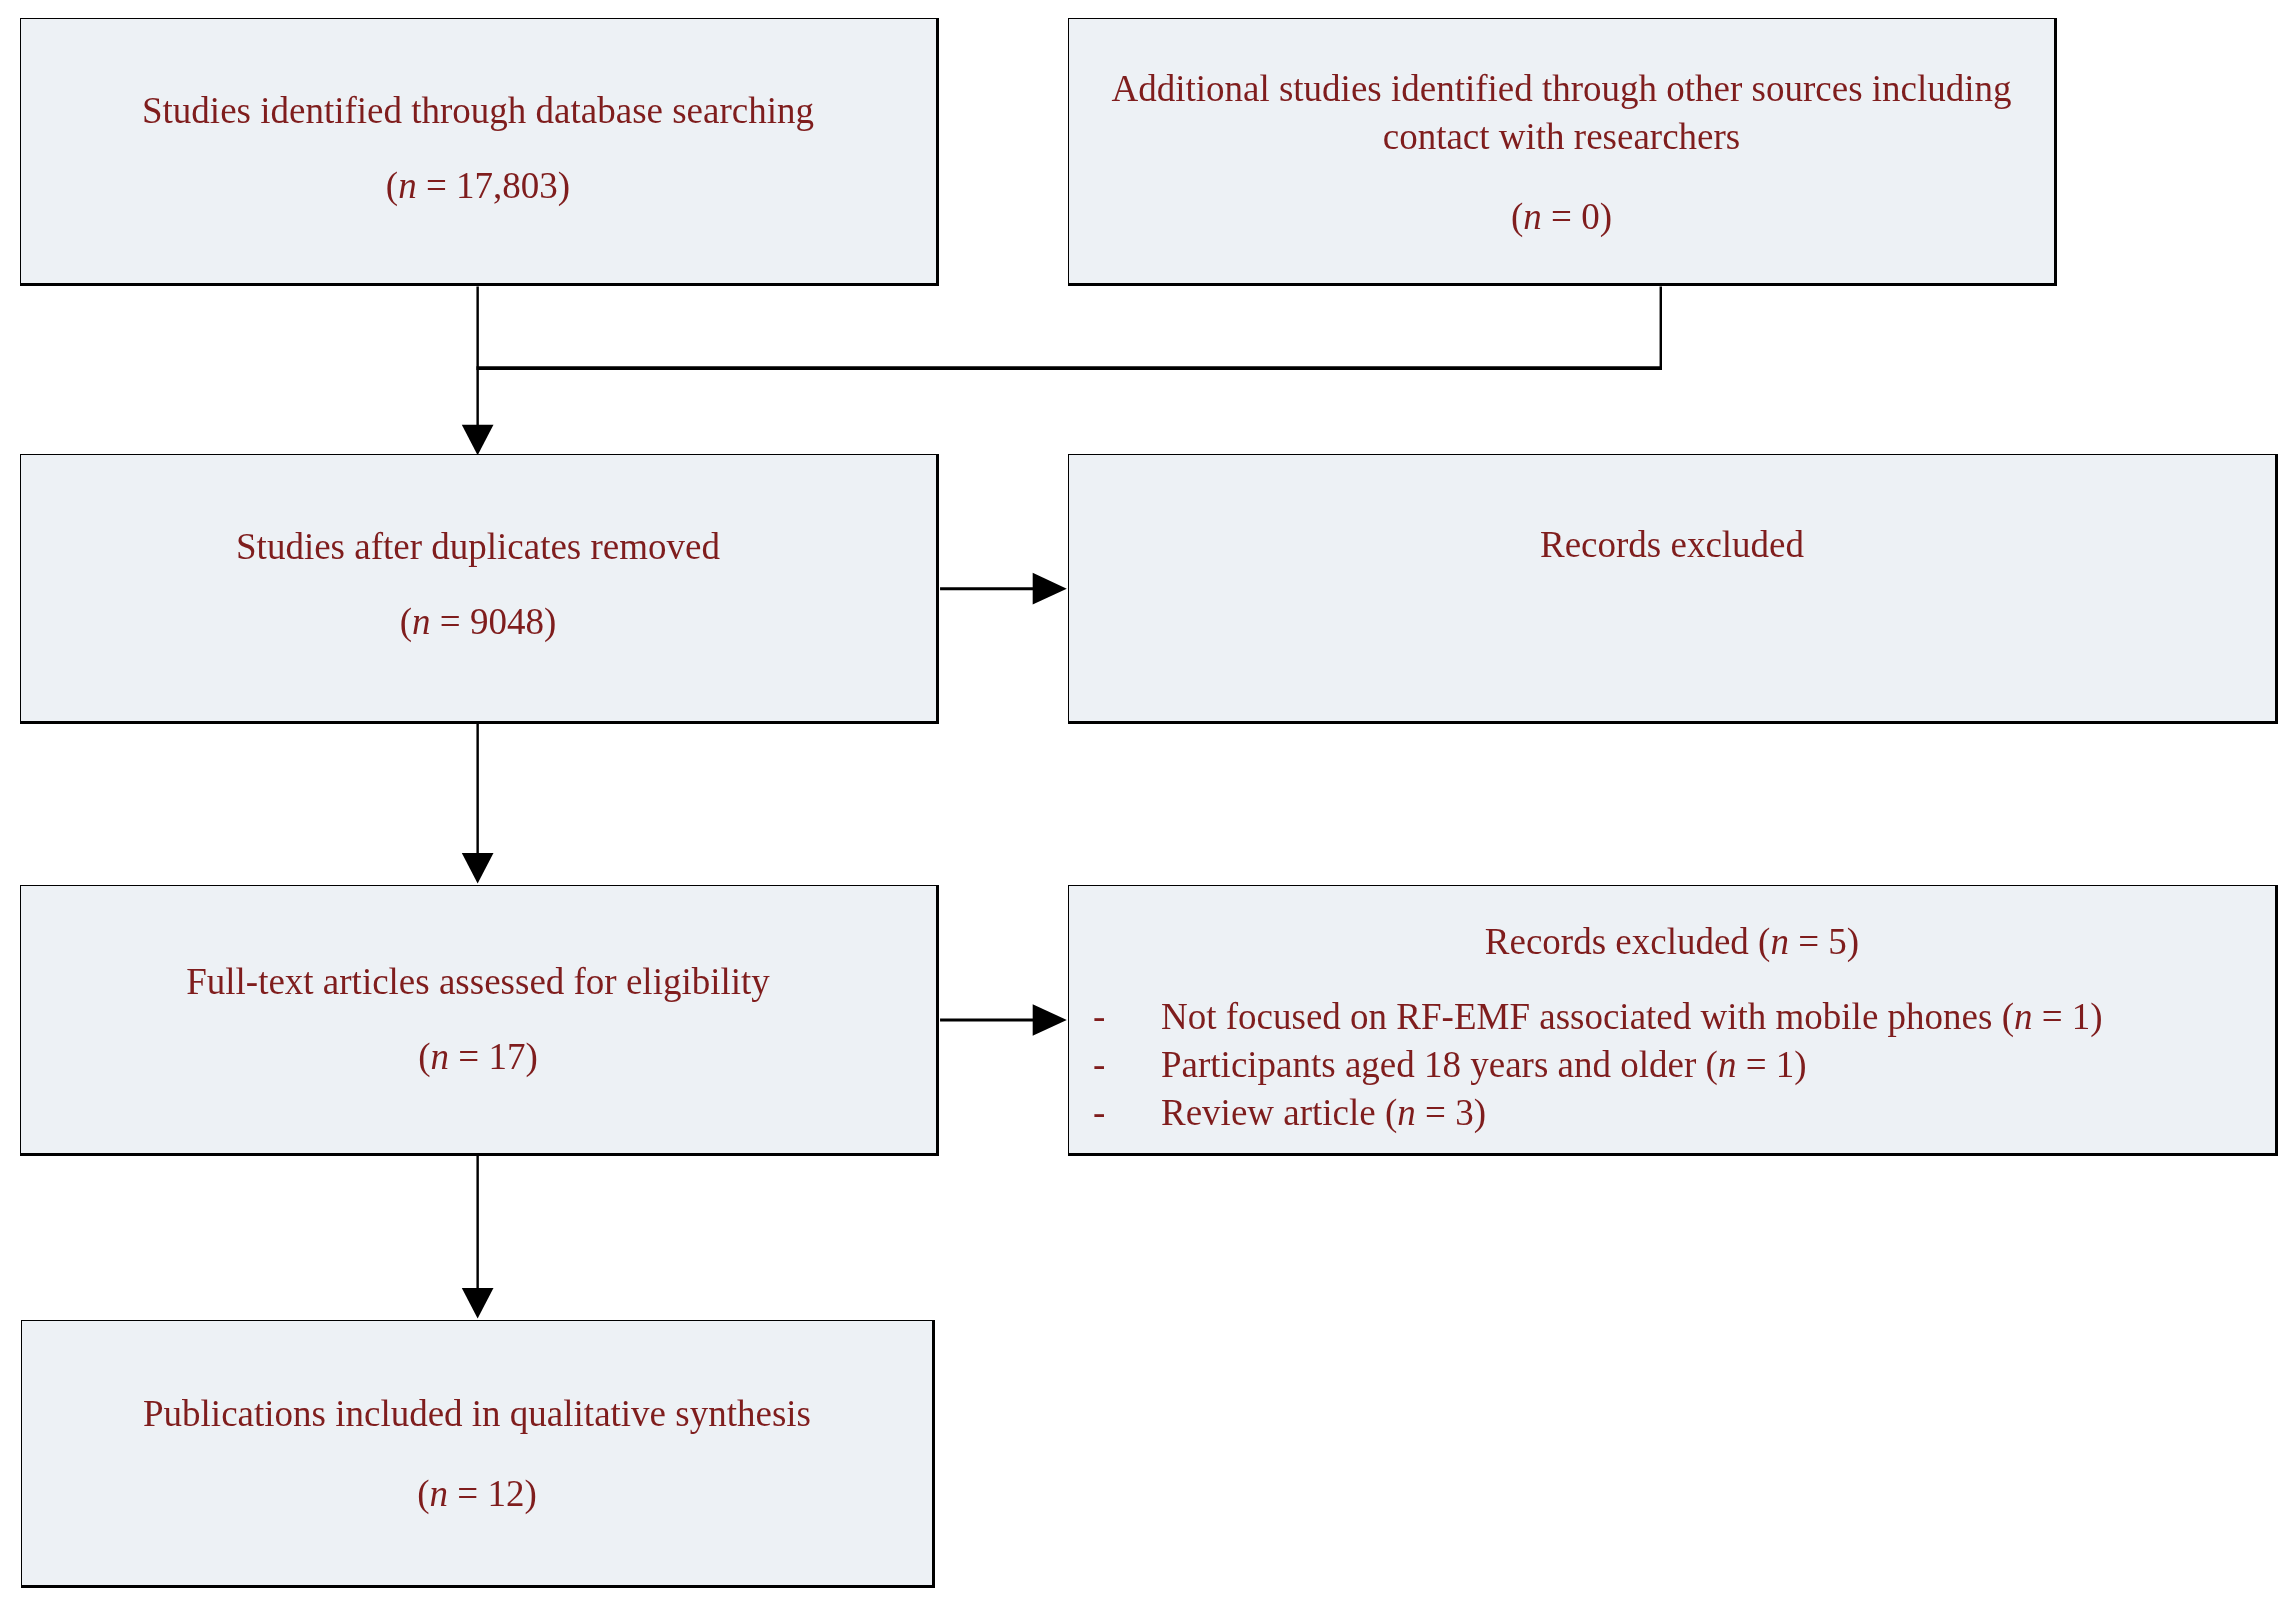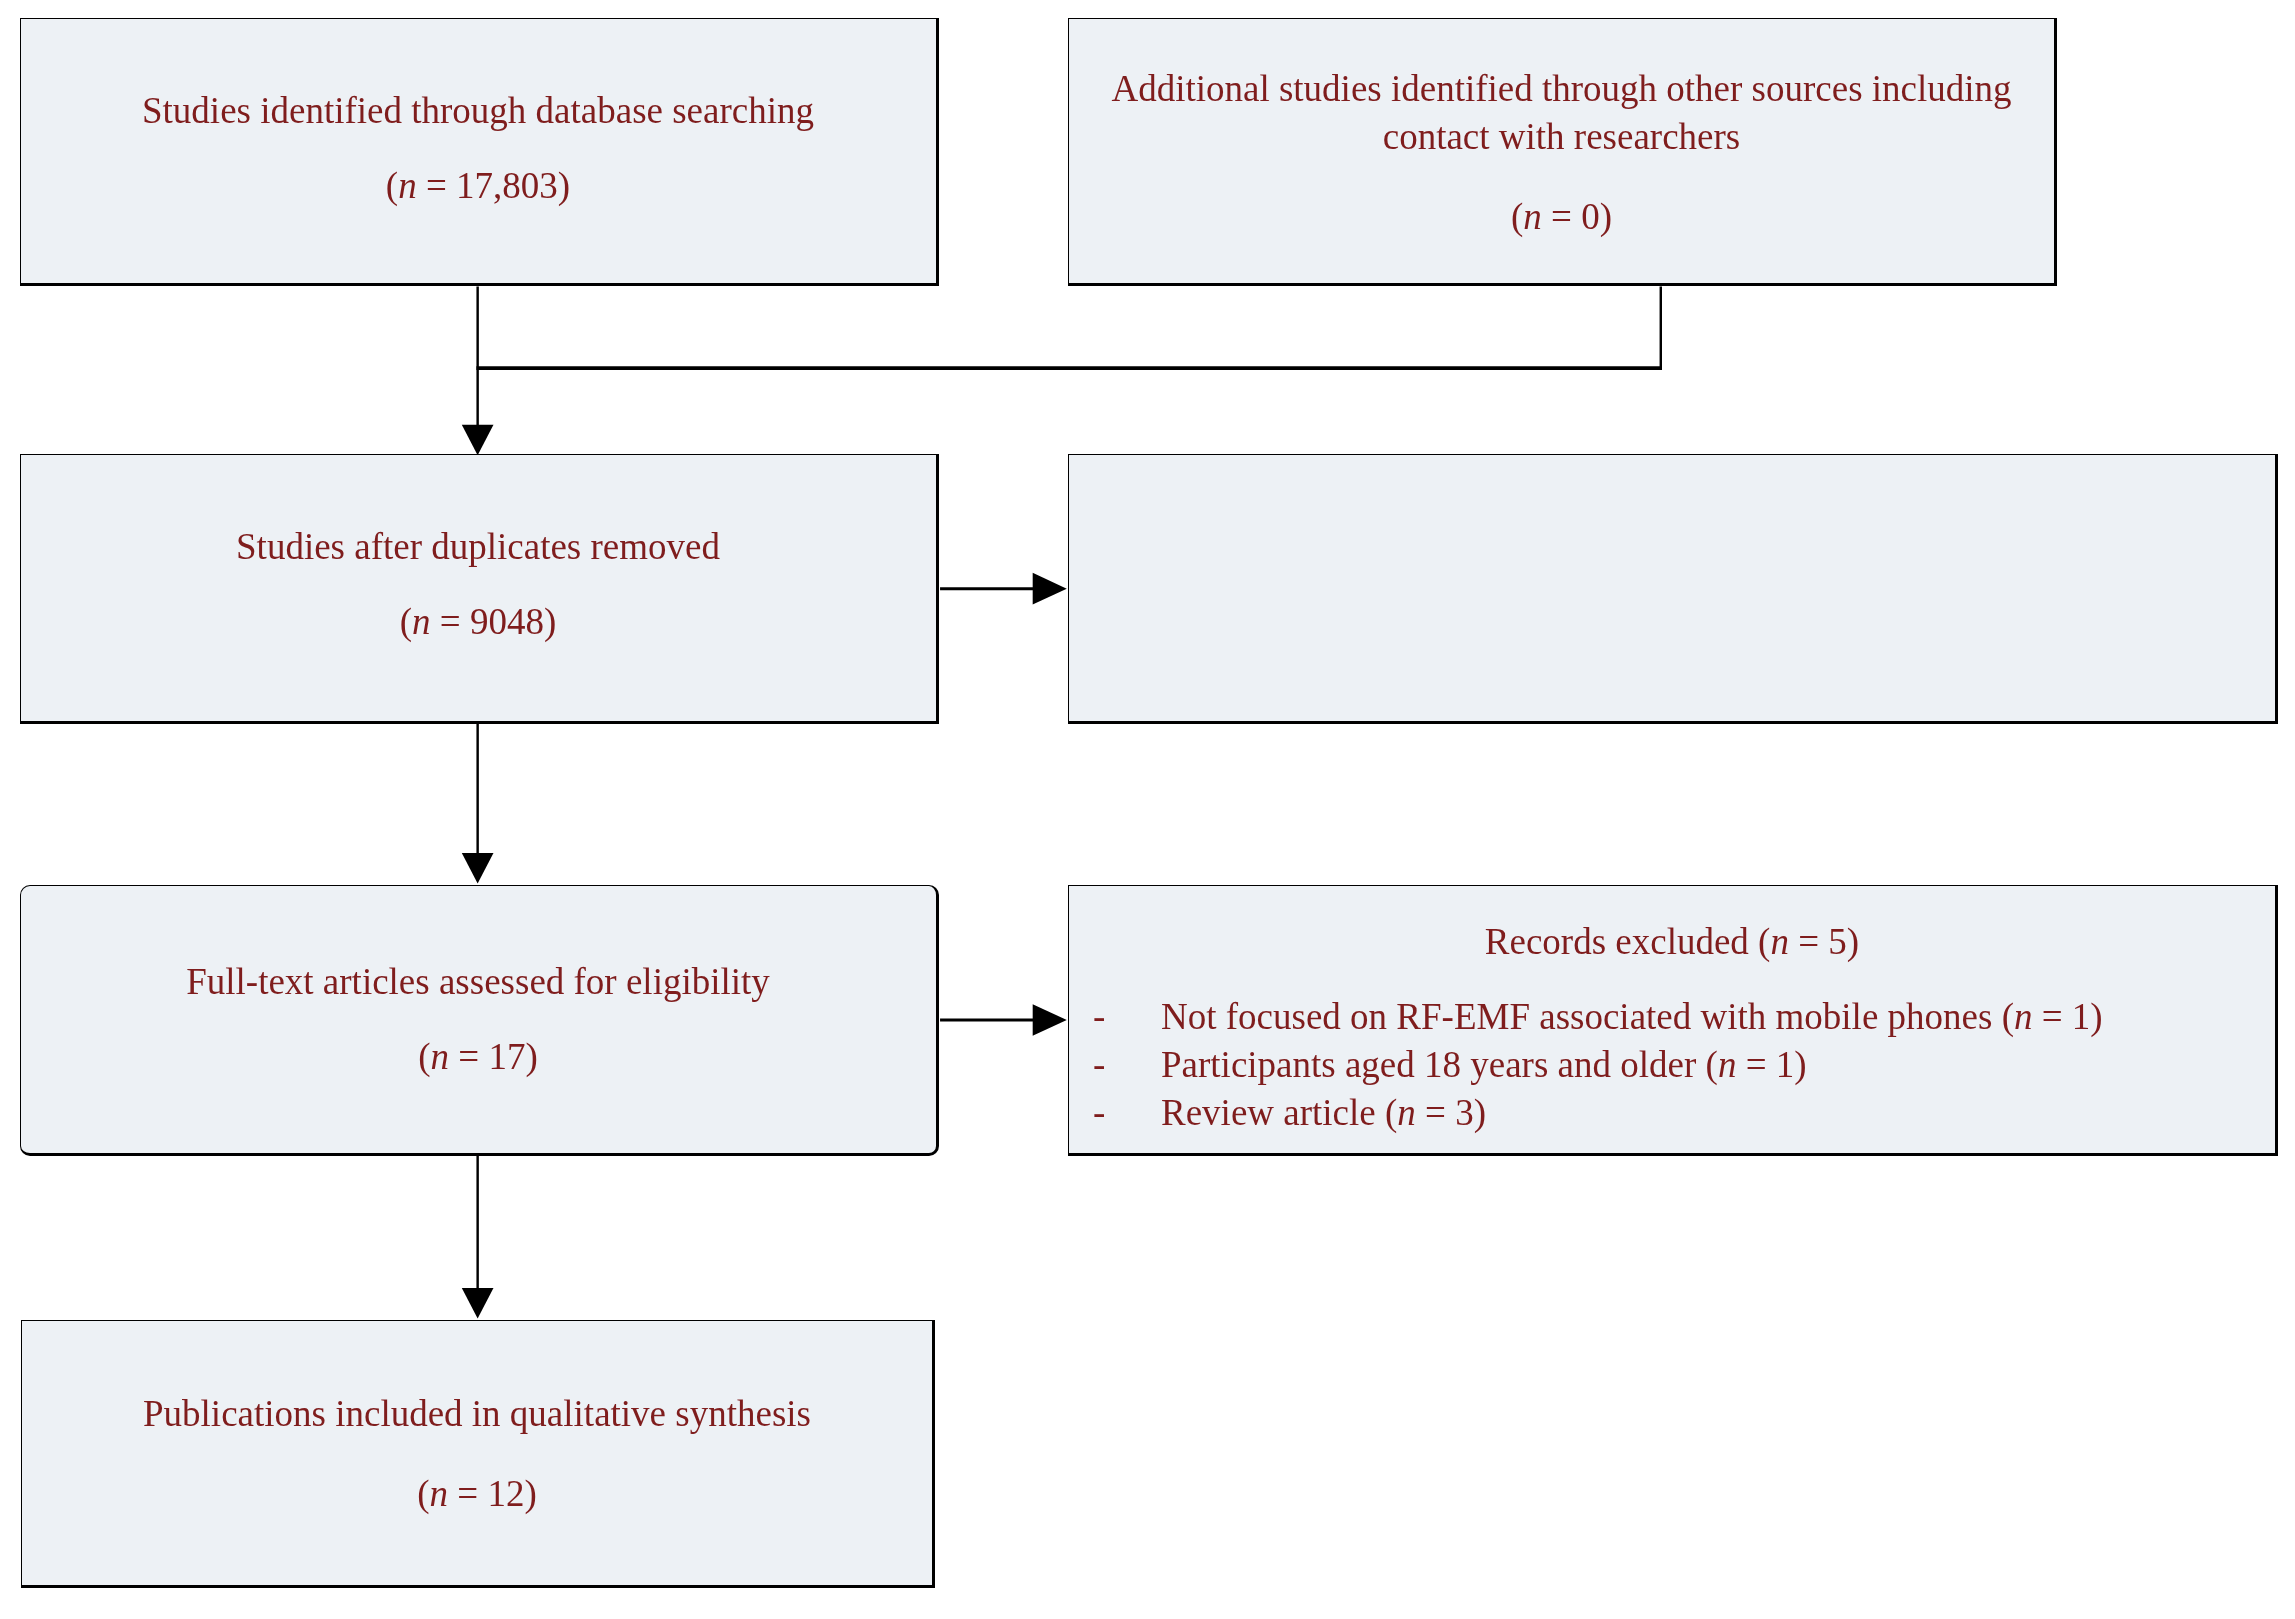--- a/index.html
+++ b/index.html
@@ -27,21 +27,21 @@
   .box-title.narrow { max-width: 1146px; margin: 0 auto; }
   .box-value { margin-top: 27px; white-space: nowrap; }
   .box-value.roomy { margin-top: 32px; }
   .n-italic { font-style: italic; font-family: "Liberation Serif", "DejaVu Serif", serif; }
 
   
   .b1 { left: 19.5px;   top: 18.3px;   width: 919px; height: 268px; padding-top: 68px; }
   .b2 { left: 1068px; top: 18.3px;   width: 989px; height: 268px; padding-top: 46px;  }
   .b3 { left: 19.5px;   top: 454px;  width: 919px; height: 270px; padding-top: 68px; }
   .b4 { left: 1068px; top: 454px;  width: 1210px; height: 270px; padding-top: 66px; }
-  .b5 { left: 19.5px;   top: 885px; width: 919px; height: 271px; padding-top: 72px; border-radius: 10px; }
+  .b5 { left: 19.5px;   top: 885px; width: 919px; height: 271px; padding-top: 72px; }
   .b6 { left: 1068px; top: 885px; width: 1210px; height: 271px; padding-top: 32px; text-align: left; }
   .b7 { left: 21px;   top: 1320px; width: 914px; height: 268px; padding-top: 69px; }
 
   .b6 .box-title { text-align: center; }
   .reason-list { margin-top: 27px; }
   .reason {
     display: flex;
     align-items: baseline;
     padding-left: 24px;
     white-space: nowrap;
@@ -90,20 +90,21 @@
     <div class="box-title narrow">Additional studies identified through other sources including contact with researchers</div>
     <div class="box-value roomy"><span>(</span><span class="n-italic">n</span><span> = 0)</span></div>
   </div>
 
   <div class="box b3">
     <div class="box-title">Studies after duplicates removed</div>
     <div class="box-value"><span>(</span><span class="n-italic">n</span><span> = 9048)</span></div>
   </div>
 
   <div class="box b4">
+    <div class="box-title">Records excluded</div>
   </div>
 
   <div class="box b5">
     <div class="box-title">Full-text articles assessed for eligibility</div>
     <div class="box-value"><span>(</span><span class="n-italic">n</span><span> = 17)</span></div>
   </div>
 
   <div class="box b6">
     <div class="box-title"><span>Records excluded (</span><span class="n-italic">n</span><span> = 5)</span></div>
     <div class="reason-list">

